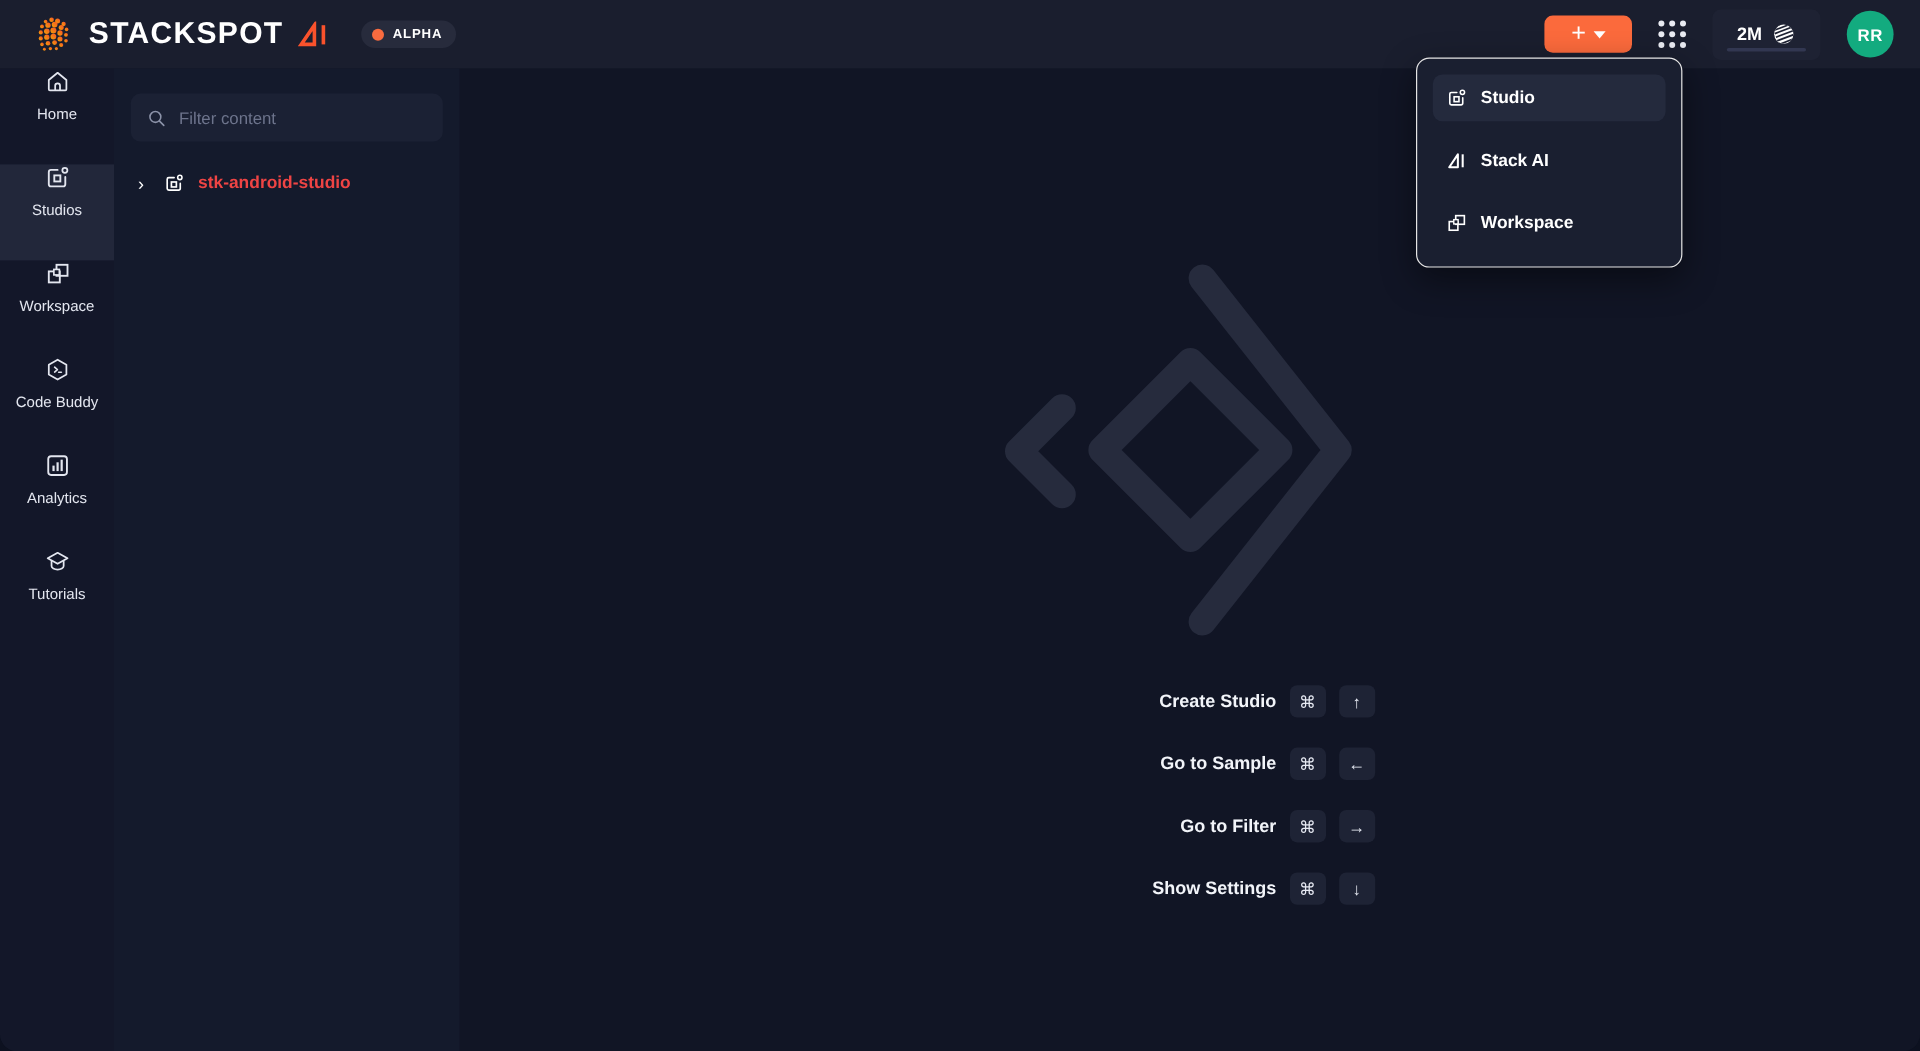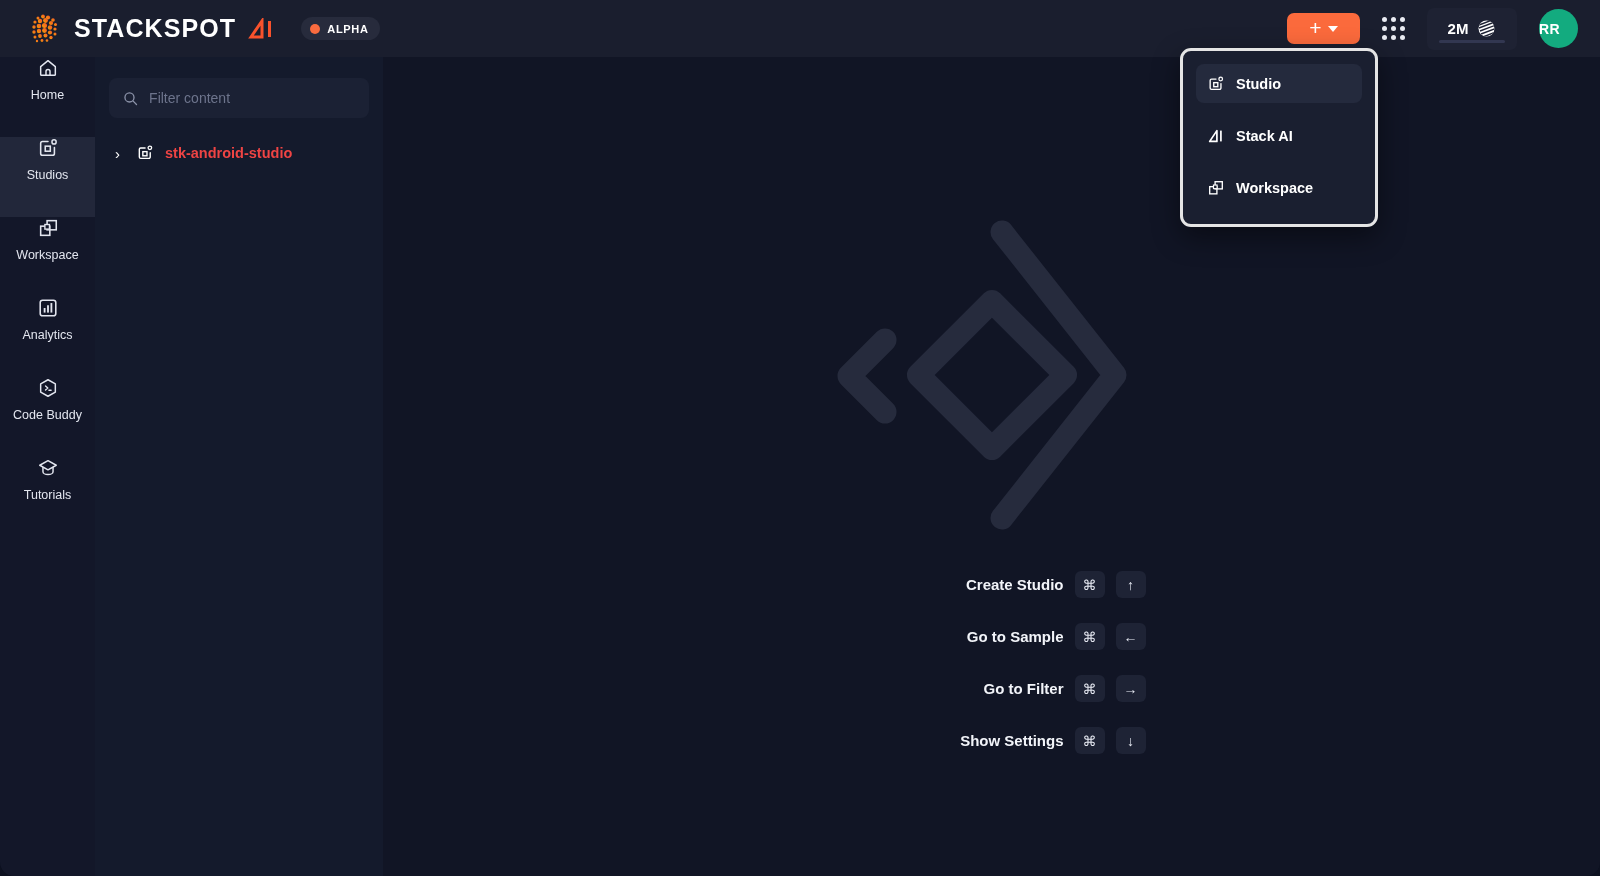--- a/index.html
+++ b/index.html
@@ -66,30 +66,30 @@
     display: flex; align-items: center; justify-content: center; gap: 9px;
     cursor: pointer;
   }
   .usage-txt { color: #fff; font-size: 15px; font-weight: 700; }
   .usage-bar { position: absolute; bottom: 7px; left: 12px; right: 12px;
     height: 3px; background: #323751; border-radius: 2px; }
 
   .avatar {
     width: 39px; height: 39px; border-radius: 50%;
     background: #13ab7f; color: #fff;
-    display: flex; align-items: center; justify-content: flex-start;
+    display: flex; align-items: center; justify-content: center;
     font-size: 14px; font-weight: 700; letter-spacing: .5px; cursor: pointer;
   }
 
   
   .dropdown {
     position: absolute; top: 48px; left: 1180px;
-    width: 198px; padding: 13px 13px 17px 13px;
+    width: 222px; padding: 13px 13px 17px 13px;
     background: #1a1f30;
-    border: 3px solid #e5e5e5;
+    border: 1px solid #e5e5e5;
     border-radius: 11px;
     z-index: 40;
     box-shadow: 0 10px 28px rgba(0,0,0,.45);
   }
   .dd-item {
     height: 39px; border-radius: 8px;
     display: flex; align-items: center; gap: 11px;
     padding-left: 11px; cursor: pointer;
   }
   .dd-item + .dd-item { margin-top: 13px; }
@@ -323,35 +323,35 @@
       <svg class="nav-ico" viewBox="0 0 24 24">
         <rect x="4" y="10" width="10" height="10" fill="none" stroke="#e3e6ef" stroke-width="1.7"></rect>
         <rect x="11" y="4" width="10" height="10" fill="none" stroke="#e3e6ef" stroke-width="1.7"></rect>
         <rect x="8.6" y="8.2" width="5" height="5" fill="#131729" stroke="#e3e6ef" stroke-width="1.5"></rect>
       </svg>
       <span class="nav-label">Workspace</span>
     </div>
 
     <div class="nav-item">
       <svg class="nav-ico" viewBox="0 0 24 24">
+        <path d="M12 3 L20 7.5 V16.5 L12 21 L4 16.5 V7.5 Z" fill="none" stroke="#e3e6ef" stroke-width="1.6" stroke-linejoin="round"></path>
+        <path d="M9.3 9.8 L11.8 12 L9.3 14.2" fill="none" stroke="#e3e6ef" stroke-width="1.5" stroke-linecap="round" stroke-linejoin="round"></path>
+        <line x1="13" y1="14.4" x2="15.4" y2="14.4" stroke="#e3e6ef" stroke-width="1.5" stroke-linecap="round"></line>
+      </svg>
+      <span class="nav-label">Code Buddy</span>
+    </div>
+
+    <div class="nav-item">
+      <svg class="nav-ico" viewBox="0 0 24 24">
         <rect x="3.5" y="3.5" width="17" height="17" rx="2.6" fill="none" stroke="#e3e6ef" stroke-width="1.7"></rect>
         <rect x="7.3" y="12" width="2" height="5" fill="#e3e6ef"></rect>
         <rect x="11" y="9" width="2" height="8" fill="#e3e6ef"></rect>
         <rect x="14.7" y="6.6" width="2" height="10.4" fill="#e3e6ef"></rect>
       </svg>
       <span class="nav-label">Analytics</span>
-    </div>
-
-    <div class="nav-item">
-      <svg class="nav-ico" viewBox="0 0 24 24">
-        <path d="M12 3 L20 7.5 V16.5 L12 21 L4 16.5 V7.5 Z" fill="none" stroke="#e3e6ef" stroke-width="1.6" stroke-linejoin="round"></path>
-        <path d="M9.3 9.8 L11.8 12 L9.3 14.2" fill="none" stroke="#e3e6ef" stroke-width="1.5" stroke-linecap="round" stroke-linejoin="round"></path>
-        <line x1="13" y1="14.4" x2="15.4" y2="14.4" stroke="#e3e6ef" stroke-width="1.5" stroke-linecap="round"></line>
-      </svg>
-      <span class="nav-label">Code Buddy</span>
     </div>
 
     <div class="nav-item">
       <svg class="nav-ico" viewBox="0 0 24 24">
         <path d="M12 4 L21 9 L12 14 L3 9 Z" fill="none" stroke="#e3e6ef" stroke-width="1.6" stroke-linejoin="round"></path>
         <path d="M6.5 11 v5 a5.5 3.2 0 0 0 11 0 v-5" fill="none" stroke="#e3e6ef" stroke-width="1.6" stroke-linejoin="round"></path>
       </svg>
       <span class="nav-label">Tutorials</span>
     </div>
   </div>

